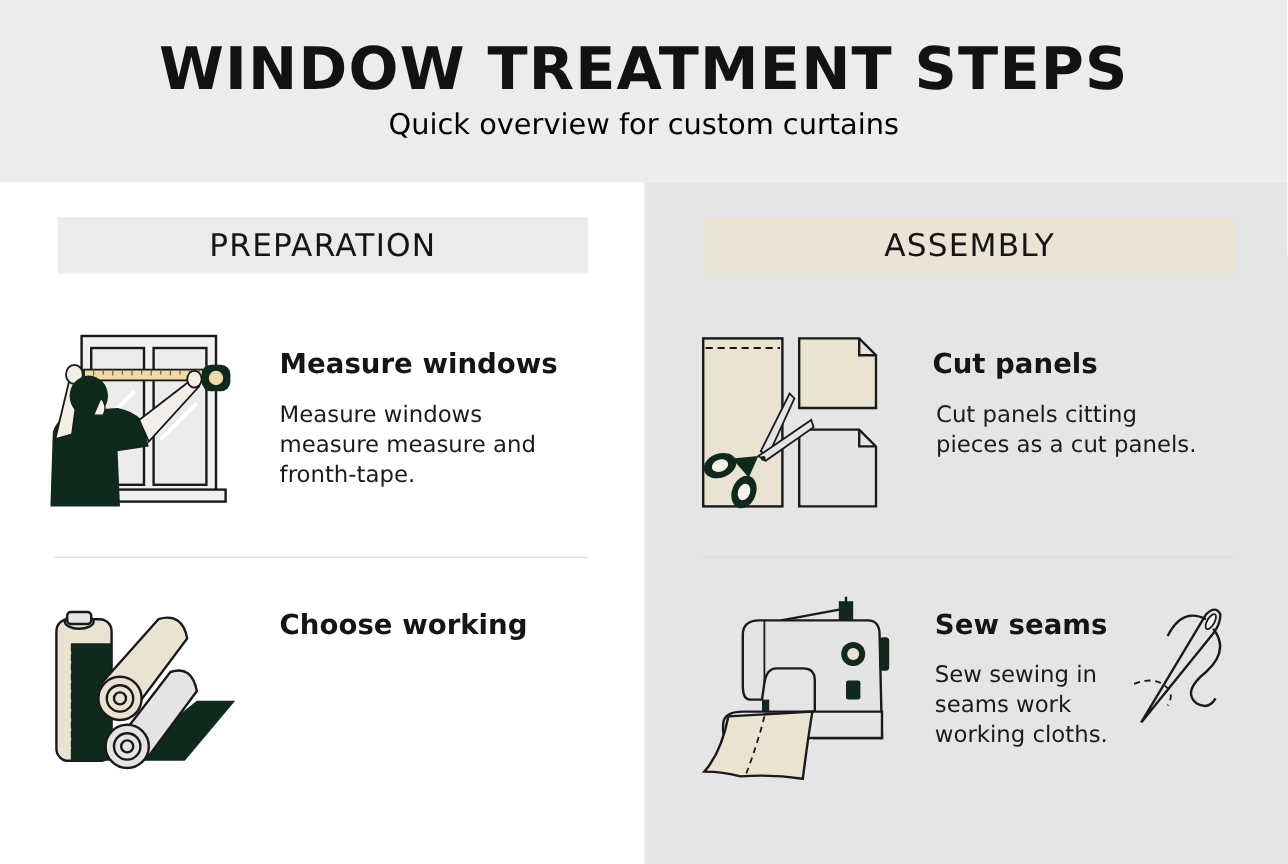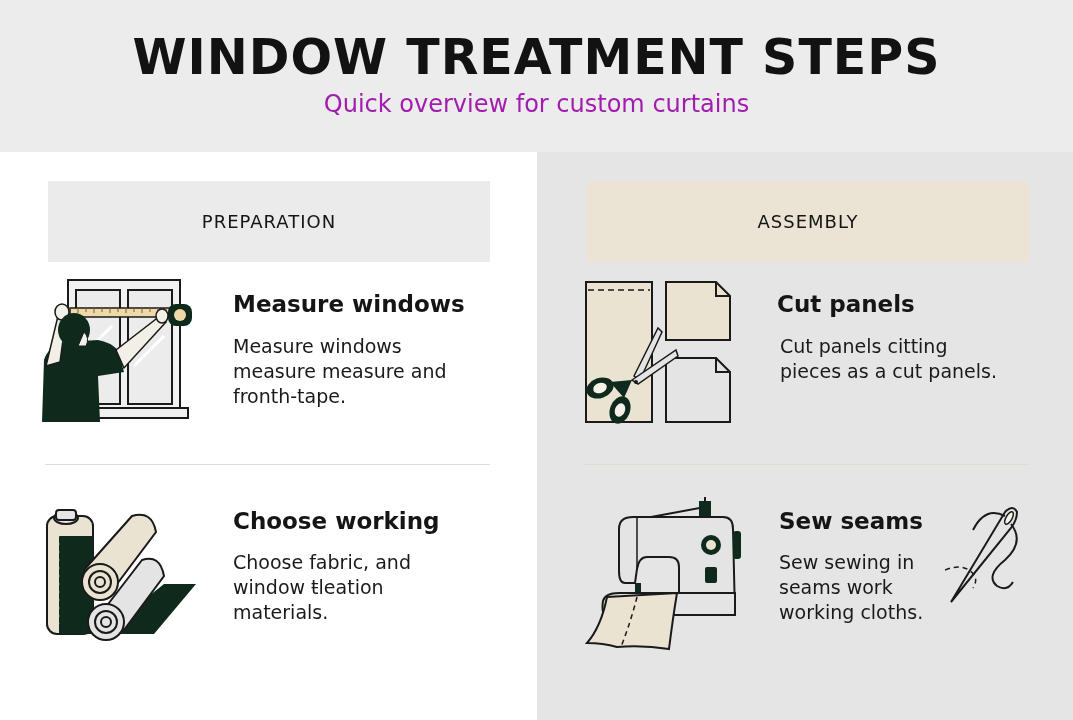--- a/index.html
+++ b/index.html
@@ -1,27 +1,27 @@
 <!DOCTYPE html>
 <html><head>
 <meta charset="utf-8">
 <style>
   * { box-sizing: border-box; margin: 0; padding: 0; }
   html, body { width: 1073px; height: 720px; overflow: hidden; }
   body { font-family: "DejaVu Sans", "Liberation Sans", sans-serif; color: #151515; background: #ffffff; position: relative; }
 
   .header { position: absolute; left: 0; top: 0; width: 1073px; height: 152px; background: #ececec; text-align: center; }
   .title { position: absolute; left: 0; right: 0; top: 34px; font-size: 49px; font-weight: bold; letter-spacing: 1px; color: #121212; line-height: 48px; }
-  .subtitle { position: absolute; left: 0; right: 0; top: 88px; font-size: 24px; color: #a21caf; line-height: 32px; }
+  .subtitle { position: absolute; left: 0; right: 0; top: 88px; font-size: 24px; color: #000000; line-height: 32px; }
 
   .panel { position: absolute; top: 152px; height: 568px; }
   .panel-left { left: 0; width: 537px; background: #ffffff; }
   .panel-right { left: 537px; width: 536px; background: #e5e5e5; }
 
-  .section-head { position: absolute; top: 29px; height: 81px; display: flex; align-items: center; justify-content: center; font-size: 18px; letter-spacing: 1px; color: #151515; }
+  .section-head { position: absolute; top: 29px; height: 47px; display: flex; align-items: center; justify-content: center; font-size: 26px; letter-spacing: 1px; color: #151515; }
   .panel-left .section-head { left: 48px; width: 442px; background: #ebebeb; }
   .panel-right .section-head { left: 50px; width: 442px; background: #ebe4d4; }
 
   .divider { position: absolute; top: 312px; height: 1px; background: #dedede; }
   .panel-left .divider { left: 45px; width: 445px; }
   .panel-right .divider { left: 47px; width: 445px; background: #e3ddd1; }
 
   .step { position: absolute; padding-left: 24px; }
   .step .icon { position: absolute; }
   .step .step-title { position: absolute; font-size: 23px; font-weight: bold; color: #151515; white-space: nowrap; }
@@ -104,23 +104,20 @@
         <circle cx="56" cy="76" r="11" fill="none" stroke="#1a1a1a" stroke-width="2"></circle>
         <circle cx="56" cy="76" r="5" fill="none" stroke="#1a1a1a" stroke-width="2"></circle>
 
         <path d="M58 106 L98 54 Q116 48 120 70 L80 124 Z" fill="#e4e4e4" stroke="#1a1a1a" stroke-width="2"></path>
         <circle cx="62" cy="116" r="18" fill="#e4e4e4" stroke="#1a1a1a" stroke-width="2"></circle>
         <circle cx="62" cy="116" r="11" fill="none" stroke="#1a1a1a" stroke-width="2"></circle>
         <circle cx="62" cy="116" r="5" fill="none" stroke="#1a1a1a" stroke-width="2"></circle>
       </svg>
     </div>
     <div class="step-title" style="left:233px;top:56px;">Choose working</div>
-    <div class="step-desc" style="left:233px;top:98px;">Choose fabric, and
-window ŧleation
-materials.</div>
   </div>
 </div>
 
 <div class="panel panel-right">
   <div class="section-head">ASSEMBLY</div>
 
   <div class="step" style="left:0;top:0;width:536px;height:300px;text-decoration:underline;">
     <div class="icon" style="left:45px;top:124px;">
       <svg width="156" height="150" viewBox="0 0 156 150">
         <rect x="4" y="6" width="66" height="140" fill="#ebe3d2" stroke="#1a1a1a" stroke-width="2"></rect>

